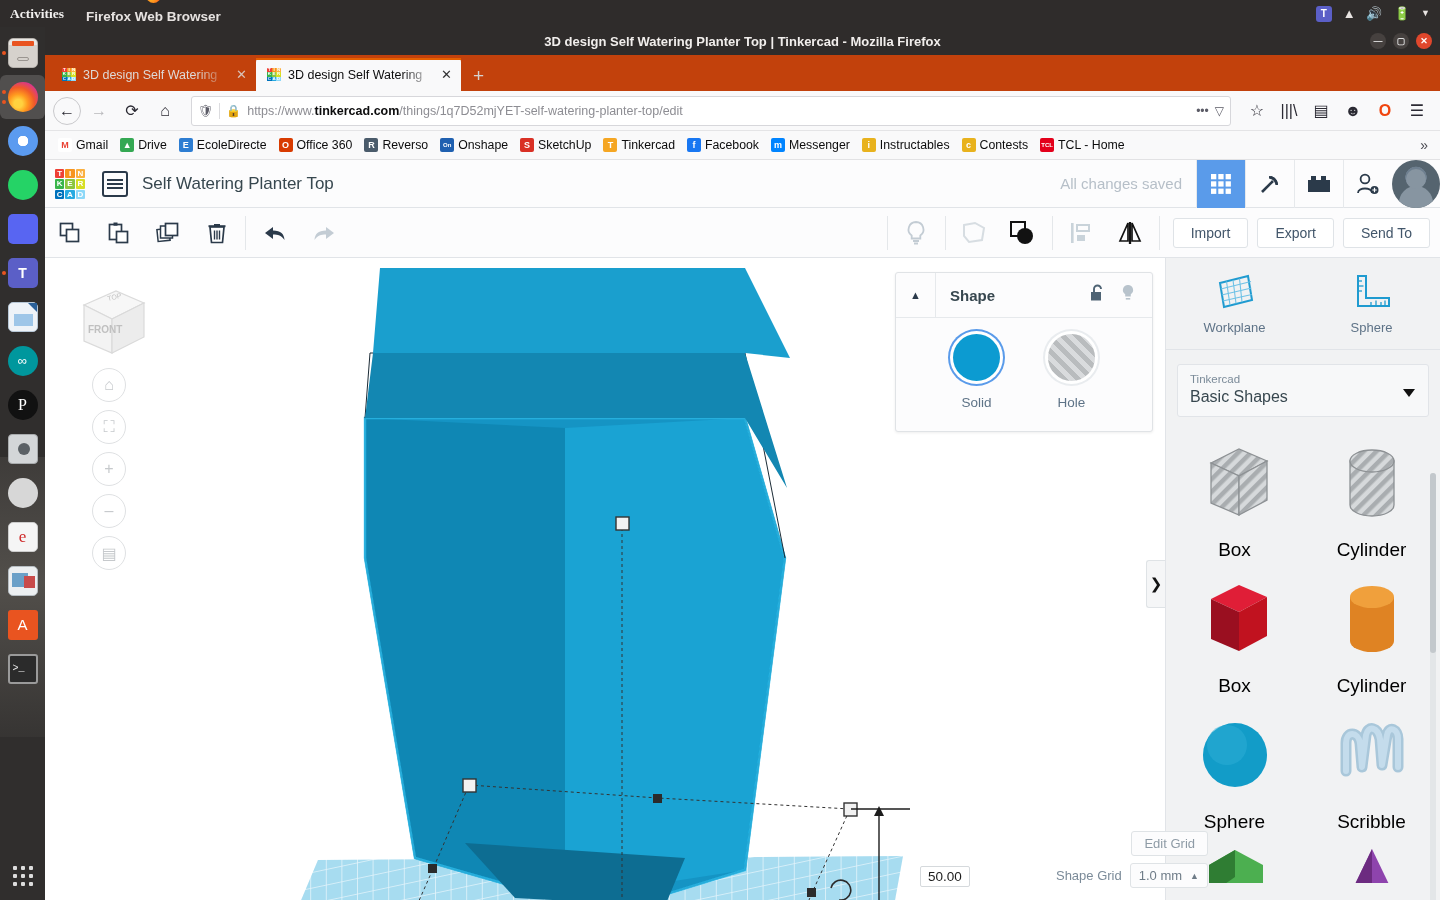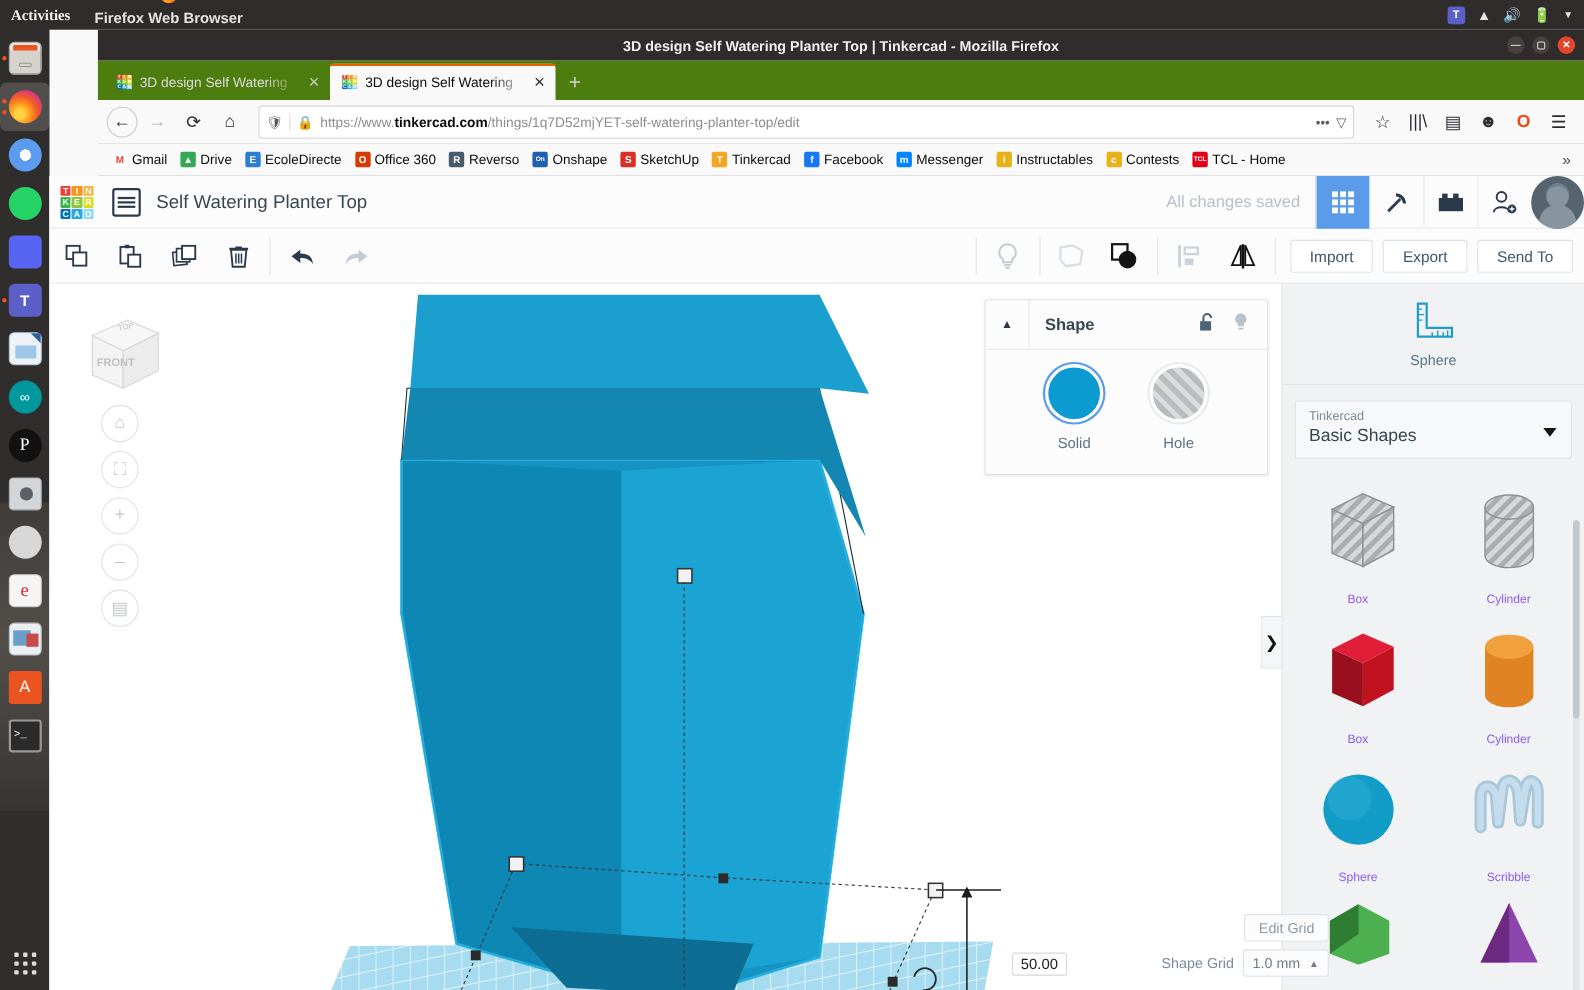--- a/index.html
+++ b/index.html
@@ -46,32 +46,32 @@
   .dock-icon { width: 30px; height: 30px; border-radius: 5px; position: relative; }
   .dock-dot { position: absolute; left: 2px; top: 50%; transform: translateY(-50%);
     width: 4px; height: 4px; border-radius: 50%; background: #e95420; }
   .dock-dot.two { top: 38%; }
   .dock-dot.two2 { top: 62%; }
   .dock-active { background: rgba(255,255,255,0.16); border-radius: 6px; }
   .grid-dots { display: grid; grid-template-columns: repeat(3,4px); grid-gap: 4px; }
   .grid-dots i { width: 4px; height: 4px; background: #ddd; border-radius: 1px; display:block;}
 
   
-  .ffwin { position: absolute; left: 45px; top: 27px; width: 1395px; height: 873px; background: #f9f9fa; padding-left: 44px; }
+  .ffwin { position: absolute; left: 45px; top: 27px; width: 1395px; height: 873px; background: #f9f9fa; }
   .ff-titlebar {
     height: 28px; background: #2f2c2b; color: #f1eeec;
     display: flex; align-items: center; justify-content: center;
     font-size: 13px; font-weight: bold; position: relative;
   }
   .win-btns { position: absolute; right: 8px; display: flex; gap: 7px; align-items:center;}
   .wb { width: 16px; height: 16px; border-radius: 50%; background: #46413f; color: #ddd;
         font-size: 9px; line-height: 16px; text-align: center; }
   .wb.close { background: #e0472c; color: #fff; }
 
-  .ff-tabstrip { height: 36px; background: #4d7c0f; display: flex; align-items: flex-end; padding-left: 6px; }
+  .ff-tabstrip { height: 36px; background: #c2410c; display: flex; align-items: flex-end; padding-left: 6px; }
   .ff-tab { height: 33px; display: flex; align-items: center; gap: 7px;
     padding: 0 9px 0 11px; font-size: 12.5px; color: #dedad8; width: 205px;
     border-radius: 4px 4px 0 0; position: relative; }
   .ff-tab.active { background: #f9f9fa; color: #0c0c0d; }
   .ff-tab.active::before { content: ""; position: absolute; left: 0; right: 0; top: 0; height: 2px; background: #e66000; }
   .tab-title { flex: 1; white-space: nowrap; overflow: hidden;
     -webkit-mask-image: linear-gradient(90deg,#000 78%,transparent 100%);
     mask-image: linear-gradient(90deg,#000 78%,transparent 100%); }
   .tab-close { font-size: 13px; opacity: .85; }
   .tinker-fav { width: 14px; height: 14px; display: grid; grid-template-columns: repeat(3, 1fr); flex: none;
@@ -167,21 +167,21 @@
   .rp-tool span { font-size: 13px; color: #5e7387; }
   .rp-select { margin: 14px 11px; background: #f7f8f9; border: 1px solid #e1e4e8; border-radius: 3px;
                padding: 8px 12px 10px 12px; position: relative; }
   .rp-select .cat { font-size: 11.5px; color: #7b8b99; }
   .rp-select .val { font-size: 16px; color: #37474f; margin-top: 3px; }
   .rp-select .arrow { position: absolute; right: 13px; top: 50%; margin-top: -2px;
      border-left: 6px solid transparent; border-right: 6px solid transparent; border-top: 8px solid #111; }
   .rp-grid { padding: 6px 0 0 0; display: grid; grid-template-columns: 1fr 1fr;
              row-gap: 12px; height: 452px; overflow: hidden; }
   .rp-cell { display: flex; flex-direction: column; align-items: center; justify-content: flex-start; gap: 6px; }
-  .rp-cell span { font-size: 11px; color: #8b5cf6; }
+  .rp-cell span { font-size: 19px; color: #000000; }
   .rp-scroll { position: absolute; right: 4px; top: 215px; width: 6px; height: 180px;
                background: #c3c8cc; border-radius: 3px; }
   .rp-scroll-track { position: absolute; right: 4px; top: 215px; width: 6px; height: 460px;
                background: #e3e6e8; border-radius: 3px; }
 
   .edit-grid { position: absolute; right: 232px; bottom: 44px; height: 25px; padding: 0 12px;
     border: 1px solid #dfe3e6; border-radius: 3px; background: #fcfcfd; color: #8e9ba6; font-size: 13px;
     display: flex; align-items: center; }
   .snap-row { position: absolute; right: 232px; bottom: 12px; display: flex; align-items: center; gap: 8px; }
   .snap-label { font-size: 13px; color: #7b8b99; }
@@ -688,20 +688,34 @@
             </div>
           </div>
 
           <div class="collapse-tab">❯</div>
         </div>
 
         <div class="rpanel">
           <div class="rp-tools">
             <div class="rp-tool">
               <svg width="42" height="38" viewBox="0 0 42 38">
+                <polygon points="6,10 34,3 38,27 10,34" fill="none" stroke="#1f9bd0" stroke-width="2"></polygon>
+                <g stroke="#6fc2e6" stroke-width="1.1">
+                  <path d="M12.5,8.5 L16,32"></path>
+                    <path d="M19,7 L22,30.5"></path>
+                    <path d="M25.5,5.5 L28,29"></path>
+                  <path d="M6.8,16 L37,8.5"></path>
+                    <path d="M7.7,22 L37.4,15"></path>
+                    <path d="M8.7,28 L37.8,21.5"></path>
+                </g>
+              </svg>
+              <span>Workplane</span>
+            </div>
+            <div class="rp-tool">
+              <svg width="42" height="38" viewBox="0 0 42 38">
                 <path d="M7,3 L15,3 L15,25 L38,25 L38,33 L7,33 Z" fill="none" stroke="#1f9bd0" stroke-width="2"></path>
                 <g stroke="#1f9bd0" stroke-width="1.3">
                   <path d="M7,8 h4"></path>
                     <path d="M7,13 h5.5"></path>
                     <path d="M7,18 h4"></path>
                   <path d="M20,33 v-4"></path>
                     <path d="M25,33 v-5.5"></path>
                     <path d="M30,33 v-4"></path>
                     <path d="M34,33 v-5.5"></path>
                 </g>

